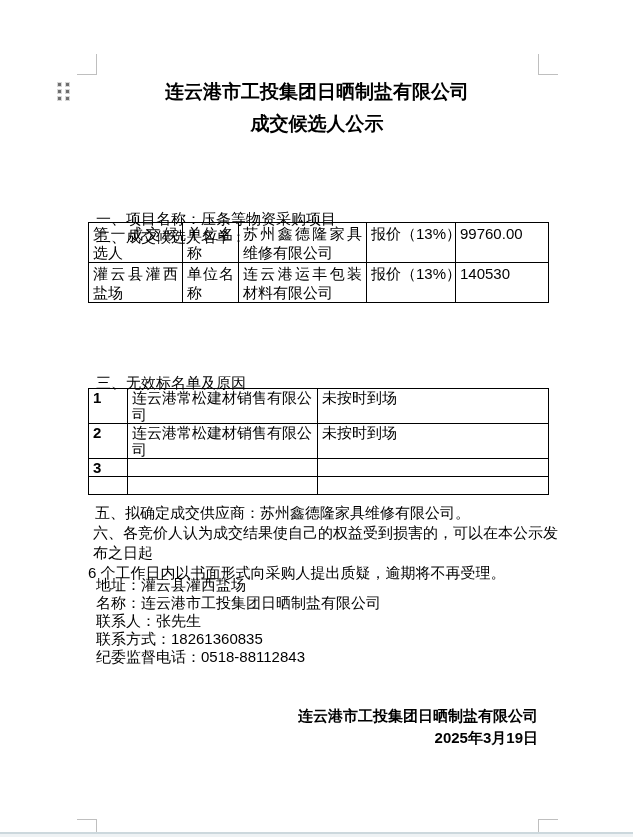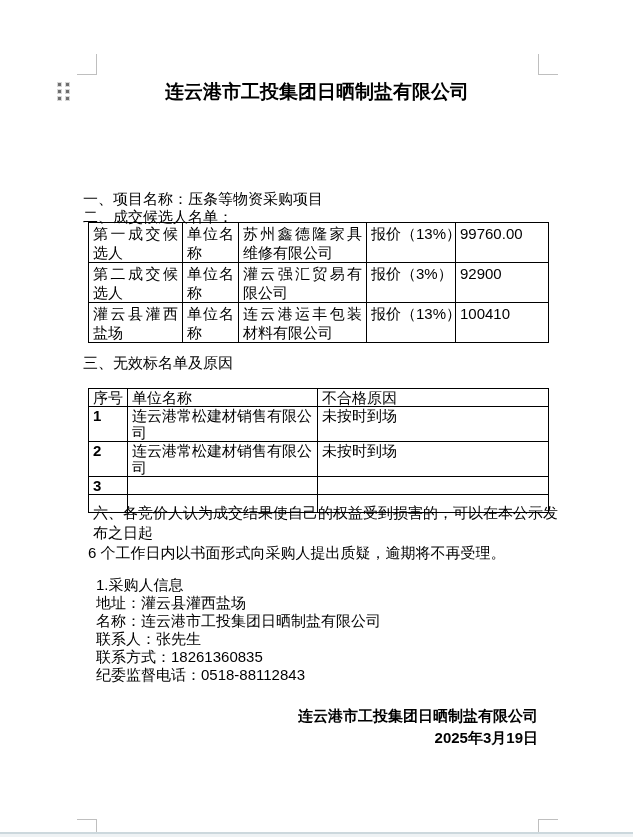--- a/index.html
+++ b/index.html
@@ -14,21 +14,21 @@
   .mark.tr{left:538px;top:54px;border-left-width:1px;border-bottom-width:1px;}
   .mark.bl{left:77px;top:819px;height:16px;border-right-width:1px;border-top-width:1px;}
   .mark.br{left:538px;top:819px;height:16px;border-left-width:1px;border-top-width:1px;}
   
   .dots{position:absolute;left:58px;top:83px;display:grid;grid-template-columns:3px 3px;grid-gap:4px 5px;}
   .dots span{width:3px;height:3px;background:#6f6f6f;box-shadow:0 0 0 1px #d8d8d8;}
   
   .titles{position:absolute;left:96px;top:76px;width:442px;text-align:center;
     font-size:19px;font-weight:bold;line-height:32px;}
   
-  .line{position:absolute;left:83px;font-size:15px;line-height:18px;white-space:nowrap;}
+  .line{position:absolute;left:96px;font-size:15px;line-height:18px;white-space:nowrap;margin-top:20px;}
   
   table{border-collapse:collapse;table-layout:fixed;position:absolute;left:88px;
     font-size:15px;}
   td,th{border:1px solid #000;padding:0 4px;vertical-align:top;text-align:left;
     font-weight:normal;overflow:hidden;}
   .t1{top:222px;width:460px;}
   .t1 td{height:38px;line-height:19px;padding-top:1px;}
   .t1 .just{text-align:justify;}
   .t1 .nowrap{white-space:nowrap;}
   .t2{top:388px;width:460px;}
@@ -61,20 +61,21 @@
     <span></span>
       <span></span>
       <span></span>
       <span></span>
       <span></span>
       <span></span>
   </div>
 
   <div class="titles">
     <div>连云港市工投集团日晒制盐有限公司</div>
+    <div>成交候选人公示</div>
   </div>
 
   <div class="line" style="top:190px">一、项目名称：压条等物资采购项目</div>
   <div class="line" style="top:208px">二、成交候选人名单：</div>
 
   <table class="t1">
     <colgroup>
       <col style="width:94px">
         <col style="width:56px">
         <col style="width:128px">
@@ -83,50 +84,38 @@
     </colgroup>
     <tbody>
         <tr>
       <td class="just">第一成交候选人</td>
       <td class="just">单位名称</td>
       <td class="just">苏州鑫德隆家具维修有限公司</td>
       <td class="nowrap">报价（13%）</td>
       <td>99760.00</td>
     </tr>
     <tr>
-      <td class="just">第二成交候选人</td>
-      <td class="just">单位名称</td>
-      <td class="just">灌云强汇贸易有限公司</td>
-      <td class="nowrap">报价（3%）</td>
-      <td>92900</td>
-    </tr>
-    <tr>
       <td class="just">灌云县灌西盐场</td>
       <td class="just">单位名称</td>
       <td class="just">连云港运丰包装材料有限公司</td>
       <td class="nowrap">报价（13%）</td>
-      <td>100410</td>
+      <td>140530</td>
     </tr>
   </tbody>
     </table>
 
   <div class="line" style="top:354px">三、无效标名单及原因</div>
 
   <table class="t2">
     <colgroup>
       <col style="width:39px">
         <col style="width:190px">
         <col style="width:231px">
     </colgroup>
     <tbody>
-        <tr>
-      <th>序号</th>
-      <th>单位名称</th>
-      <th>不合格原因</th>
-    </tr>
     <tr>
       <td class="num">1</td>
       <td>连云港常松建材销售有限公司</td>
       <td>未按时到场</td>
     </tr>
     <tr>
       <td class="num">2</td>
       <td>连云港常松建材销售有限公司</td>
       <td>未按时到场</td>
     </tr>
@@ -137,26 +126,26 @@
     </tr>
     <tr>
       <td></td>
       <td></td>
       <td></td>
     </tr>
   </tbody>
     </table>
 
   <div class="block567">
+    <div class="p5">五、拟确定成交供应商：苏州鑫德隆家具维修有限公司。</div>
     <div class="p6">六、各竞价人认为成交结果使自己的权益受到损害的，可以在本公示发布之日起</div>
     <div>6 个工作日内以书面形式向采购人提出质疑，逾期将不再受理。</div>
   </div>
 
   <div class="purchaser">
-    <div>1.采购人信息</div>
     <div>地址：灌云县灌西盐场</div>
     <div>名称：连云港市工投集团日晒制盐有限公司</div>
     <div>联系人：张先生</div>
     <div>联系方式：18261360835</div>
     <div>纪委监督电话：0518-88112843</div>
   </div>
 
   <div class="signature">
     <div>连云港市工投集团日晒制盐有限公司</div>
     <div>2025年3月19日</div>

